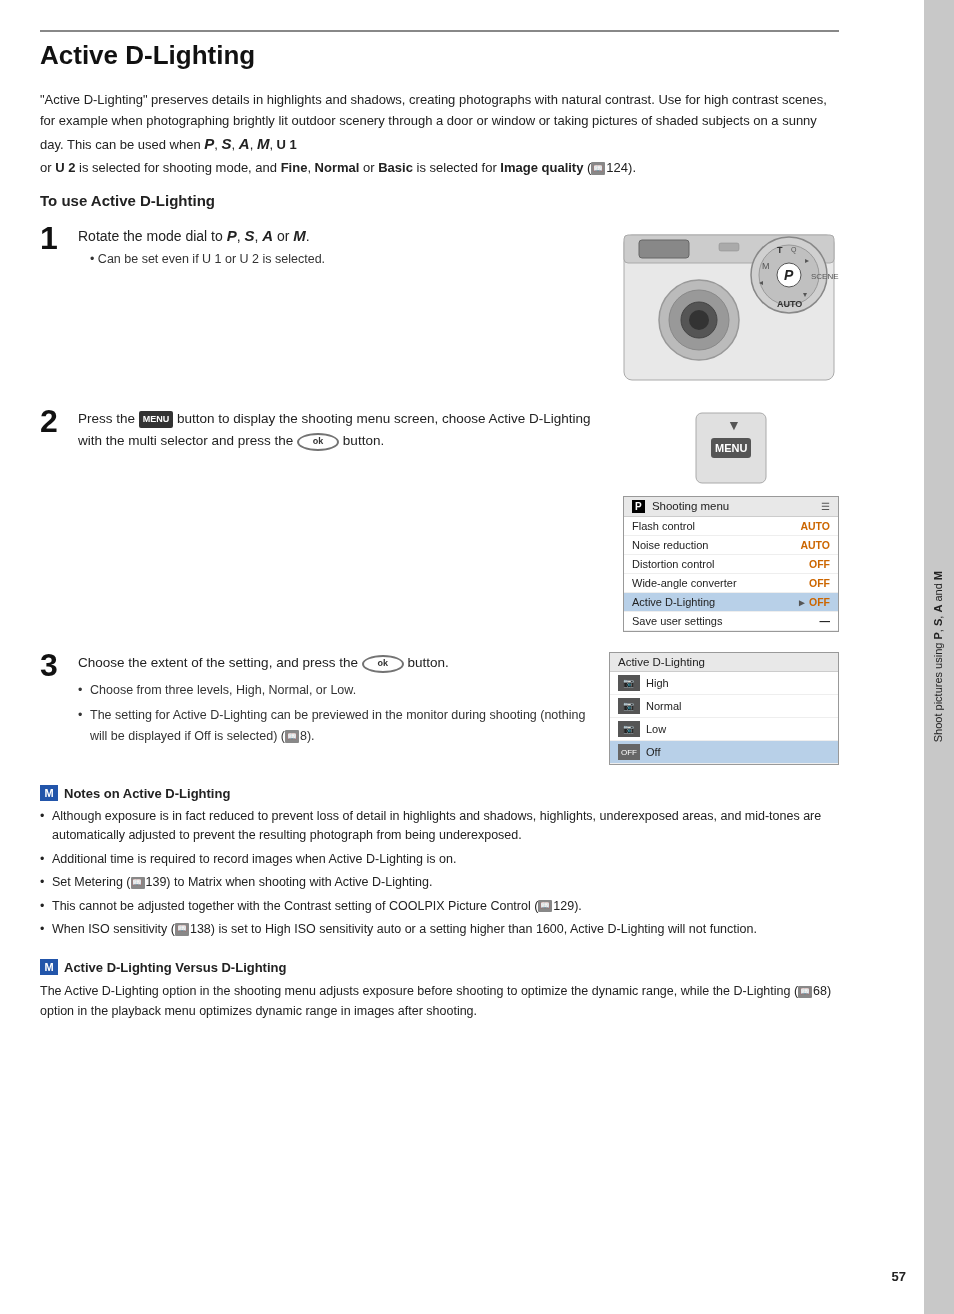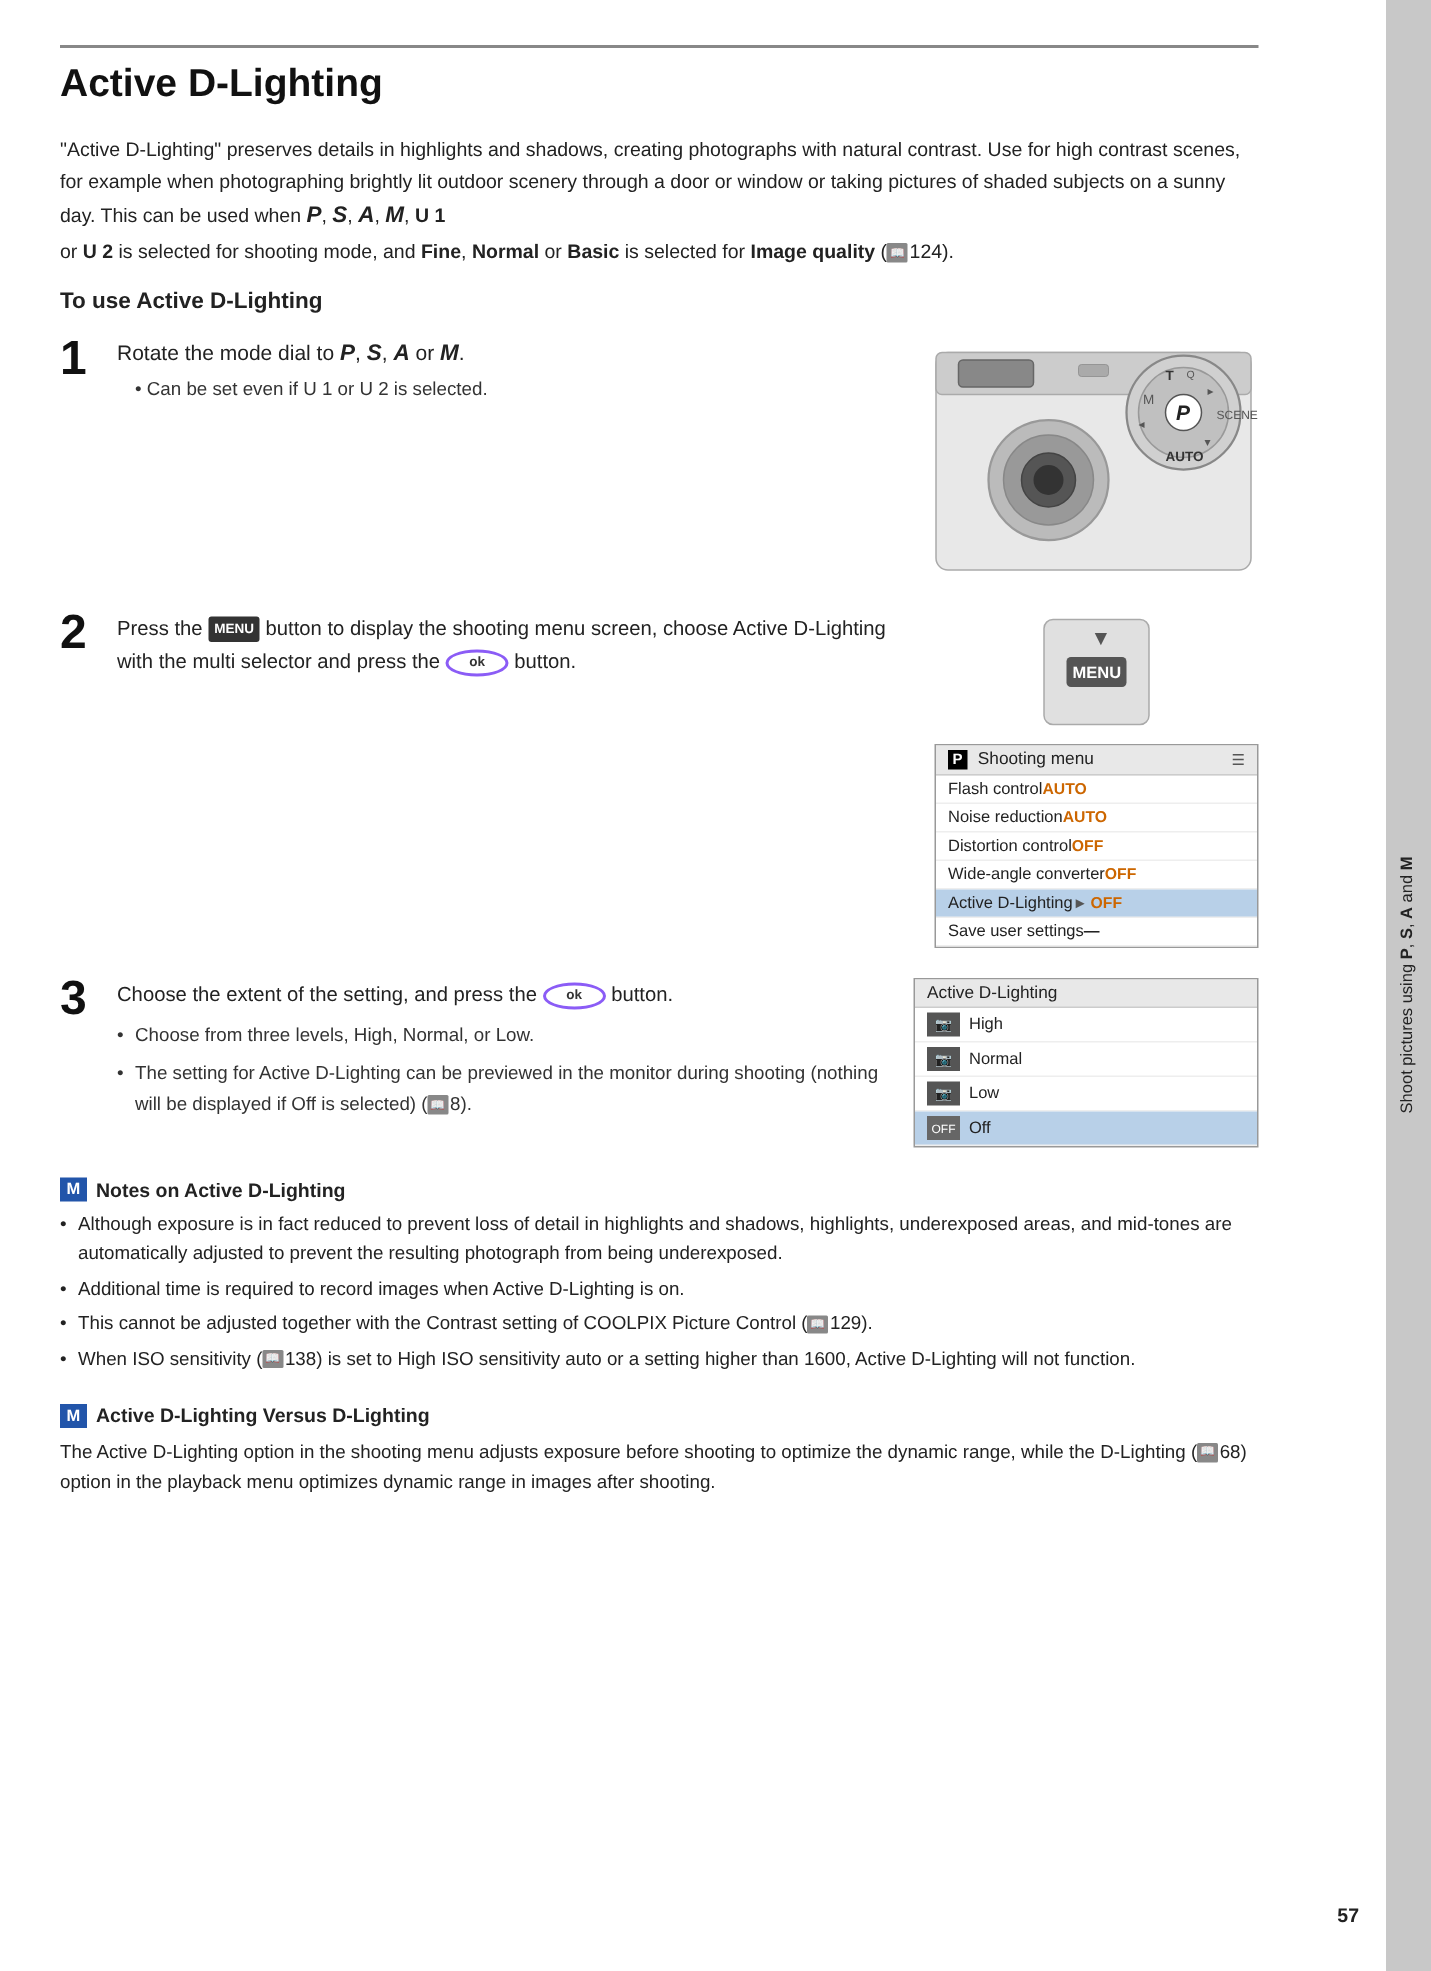--- a/index.html
+++ b/index.html
@@ -153,20 +153,21 @@
       border-bottom: 1px solid #ccc;
     }
 
     .menu-title-row .menu-icon {
       font-size: 10px;
       color: #555;
     }
 
     .menu-item-row {
       display: flex;
+      justify-content: space-between;
       align-items: center;
       padding: 3px 8px;
       border-bottom: 1px solid #eee;
       font-size: 11px;
     }
 
     .menu-item-row.highlighted {
       background: #b8d0e8;
     }
 
@@ -306,21 +307,21 @@
     }
 
     
     .ok-btn {
       display: inline-flex;
       align-items: center;
       justify-content: center;
       width: 42px;
       height: 18px;
       border-radius: 50%;
-      border: 2px solid #8b5cf6;
+      border: 2px solid #737373;
       font-size: 9px;
       font-weight: bold;
       color: #333;
       vertical-align: middle;
       text-align: right;
     }
 
     
     .menu-btn {
       display: inline-block;
@@ -531,20 +532,21 @@
     </div>
 
     <div class="note-box">
       <div class="note-heading">
         <span class="note-icon">M</span>
         <span>Notes on Active D-Lighting</span>
       </div>
       <ul class="note-list">
         <li>Although exposure is in fact reduced to prevent loss of detail in highlights and shadows, highlights, underexposed areas, and mid-tones are automatically adjusted to prevent the resulting photograph from being underexposed.</li>
         <li>Additional time is required to record images when Active D-Lighting is on.</li>
+        <li>Set <span class="bold">Metering</span> (<span class="book-icon">📖</span>139) to <span class="bold">Matrix</span> when shooting with Active D-Lighting.</li>
         <li>This cannot be adjusted together with the <span class="bold">Contrast</span> setting of COOLPIX Picture Control (<span class="book-icon">📖</span>129).</li>
         <li>When <span class="bold">ISO sensitivity</span> (<span class="book-icon">📖</span>138) is set to <span class="bold">High ISO sensitivity auto</span> or a setting higher than <span class="bold">1600</span>, Active D-Lighting will not function.</li>
       </ul>
     </div>
 
     <div class="note-box">
       <div class="note-heading">
         <span class="note-icon">M</span>
         <span>Active D-Lighting Versus D-Lighting</span>
       </div>

